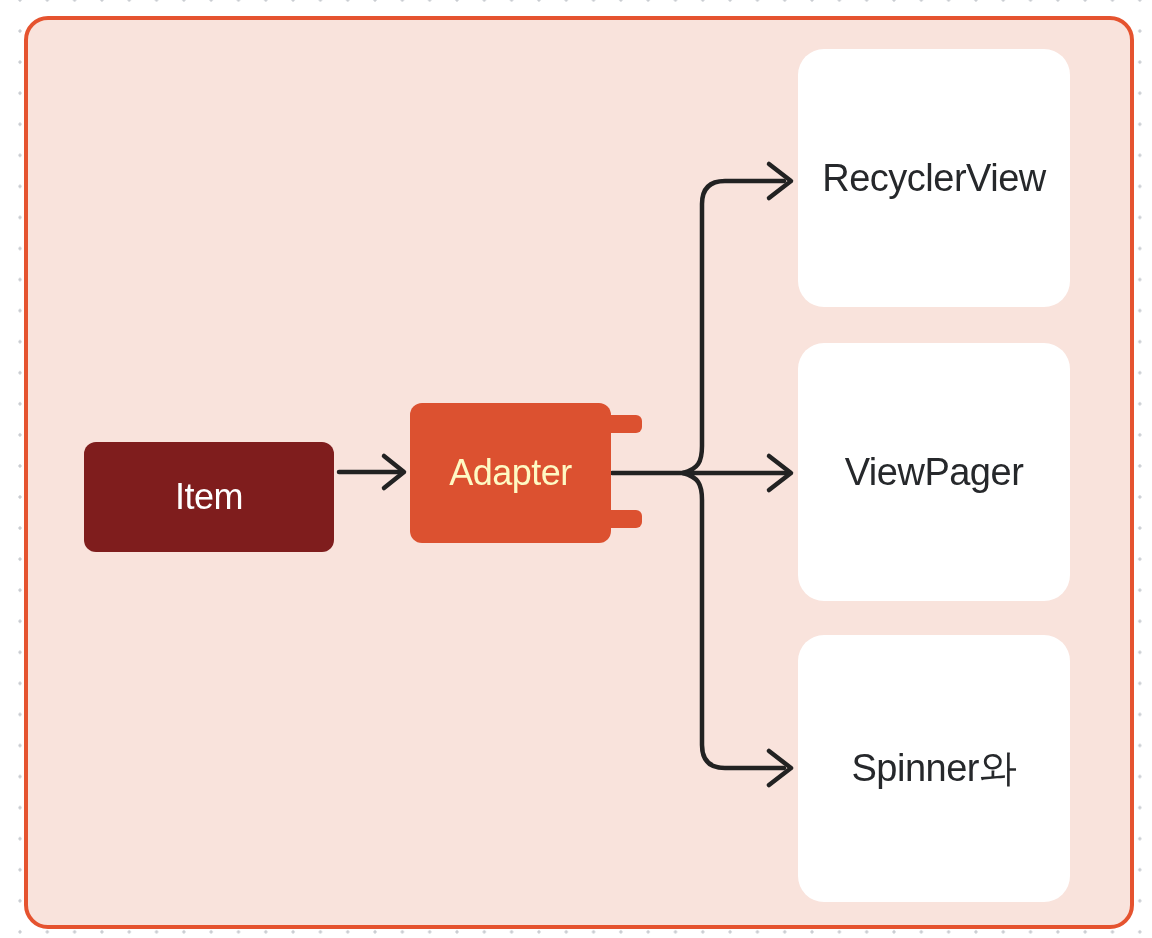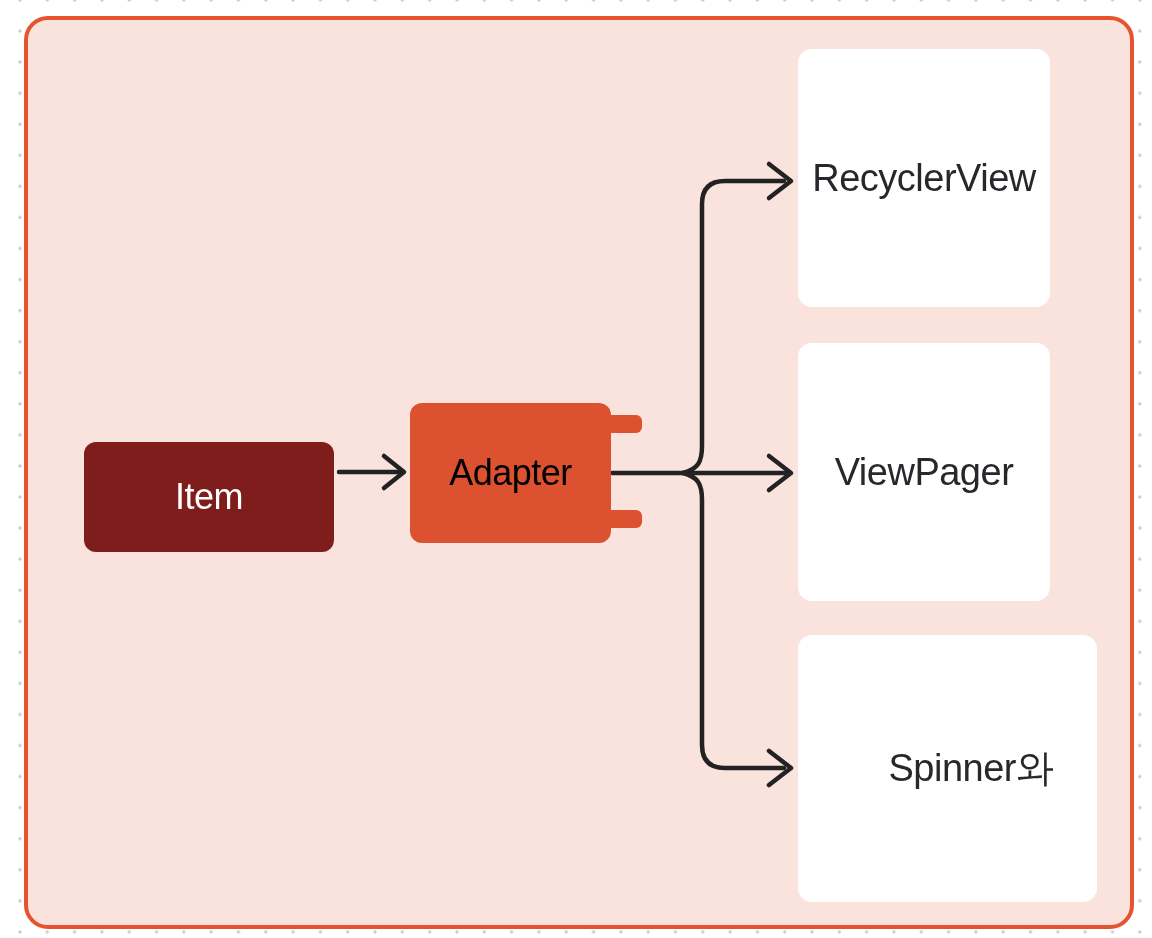--- a/index.html
+++ b/index.html
@@ -51,48 +51,48 @@
     border-radius: 12px;
     color: #ffffff;
     font-size: 36px;
     font-weight: 500;
   }
   .node-adapter {
     left: 410px; top: 403px;
     width: 201px; height: 140px;
     background: #dc5130;
     border-radius: 12px;
-    color: #000000;
+    color: #fef9c3;
     font-size: 36px;
     font-weight: 500;
   }
   .prong {
     position: absolute;
     left: 195px;
     width: 37px;
     height: 18px;
     background: #dc5130;
     border-radius: 0 6px 6px 0;
   }
   .prong-top { top: 12px; }
   .prong-bottom { bottom: 15px; }
   .node-target {
     left: 798px;
-    width: 252px;
+    width: 272px;
     background: #ffffff;
-    border-radius: 14px;
+    border-radius: 26px;
     color: #26282b;
     font-size: 38px;
     font-weight: 500;
     line-height: 1.55;
     flex-direction: column;
   }
   .node-recyclerview { top: 49px;  height: 258px; }
   .node-viewpager    { top: 343px; height: 258px; align-items: center; }
-  .node-spinner      { top: 635px; height: 267px; padding-left: 47px; }
+  .node-spinner      { top: 635px; height: 267px; }
   .label { display: block; }
 </style>
 </head>
 <body>
 
 <div class="panel"></div>
 
 <svg class="connector-layer" viewBox="0 0 1152 938" xmlns="http://www.w3.org/2000/svg" fill="none" stroke="#222222" stroke-width="4.5" stroke-linecap="round" stroke-linejoin="round">
   <g>
     <path d="M339 472 L399 472"></path>

